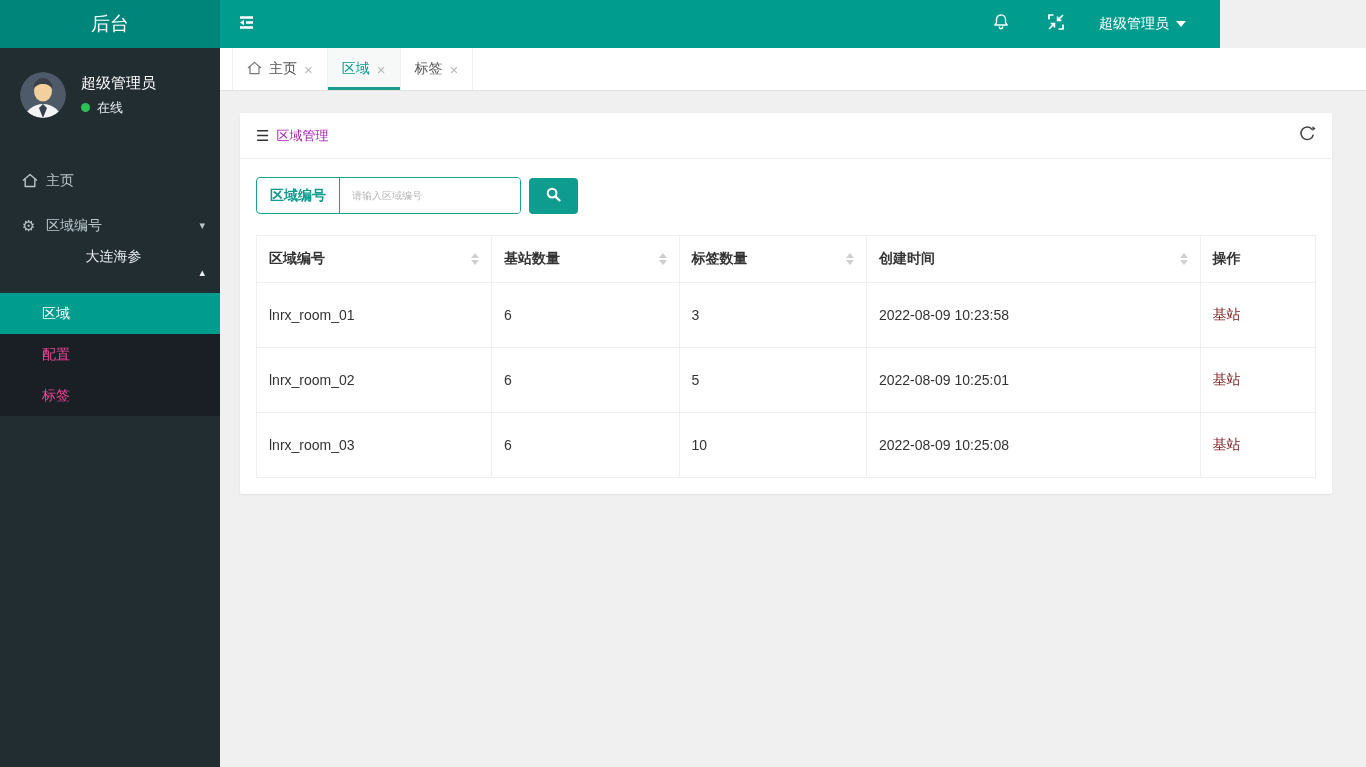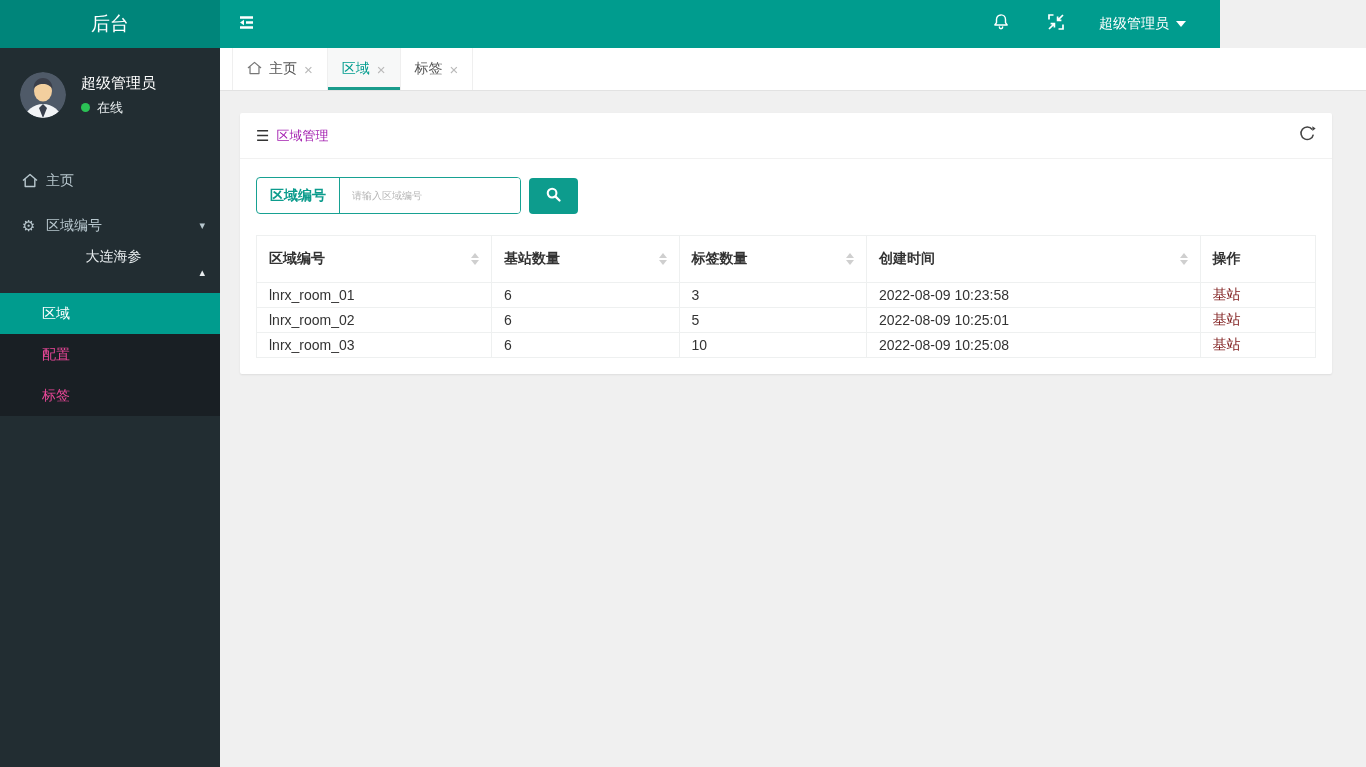--- a/index.html
+++ b/index.html
@@ -67,21 +67,21 @@
   .search-input { border:none; outline:none; flex:1; padding:0 12px; font-size:10px;
     color:#15803d; font-family:inherit; min-width:0; }
   .search-input::placeholder { color:#b6b6b6; }
   .search-btn { margin-left:8px; width:49px; height:36px; background:#0d9c8d; border:none;
     border-radius:4px; display:flex; align-items:center; justify-content:center; cursor:pointer; }
 
   .tbl-wrap { padding:5px 16px 0 16px; }
   table { width:100%; border-collapse:collapse; }
   th, td { border:1px solid #eef0f0; font-size:14px; text-align:left; }
   th { color:#333; font-weight:bold; padding:14px 12px; }
-  td { color:#333; padding:3px 12px; }
+  td { color:#333; padding:23px 12px; }
   .sort { float:right; display:inline-flex; flex-direction:column; gap:2px; margin-top:3px; }
   .sort i { width:0; height:0; border-left:4px solid transparent; border-right:4px solid transparent; }
   .sort .up { border-bottom:5px solid #cfcfcf; }
   .sort .dn { border-top:5px solid #cfcfcf; }
   .link { color:#7f1d1d; cursor:pointer; text-decoration:none; }
 </style>
 </head>
 <body>
 
 <div class="navbar">

